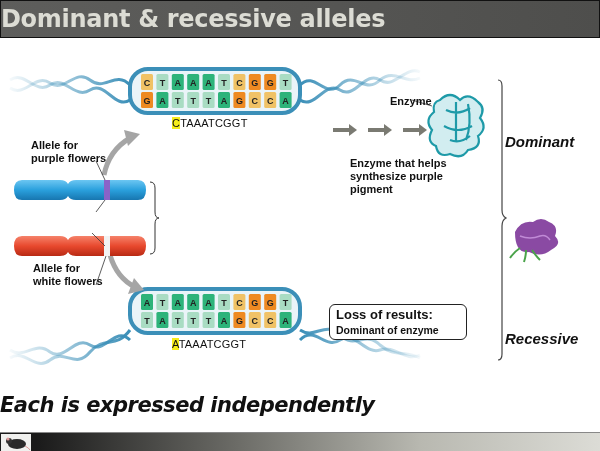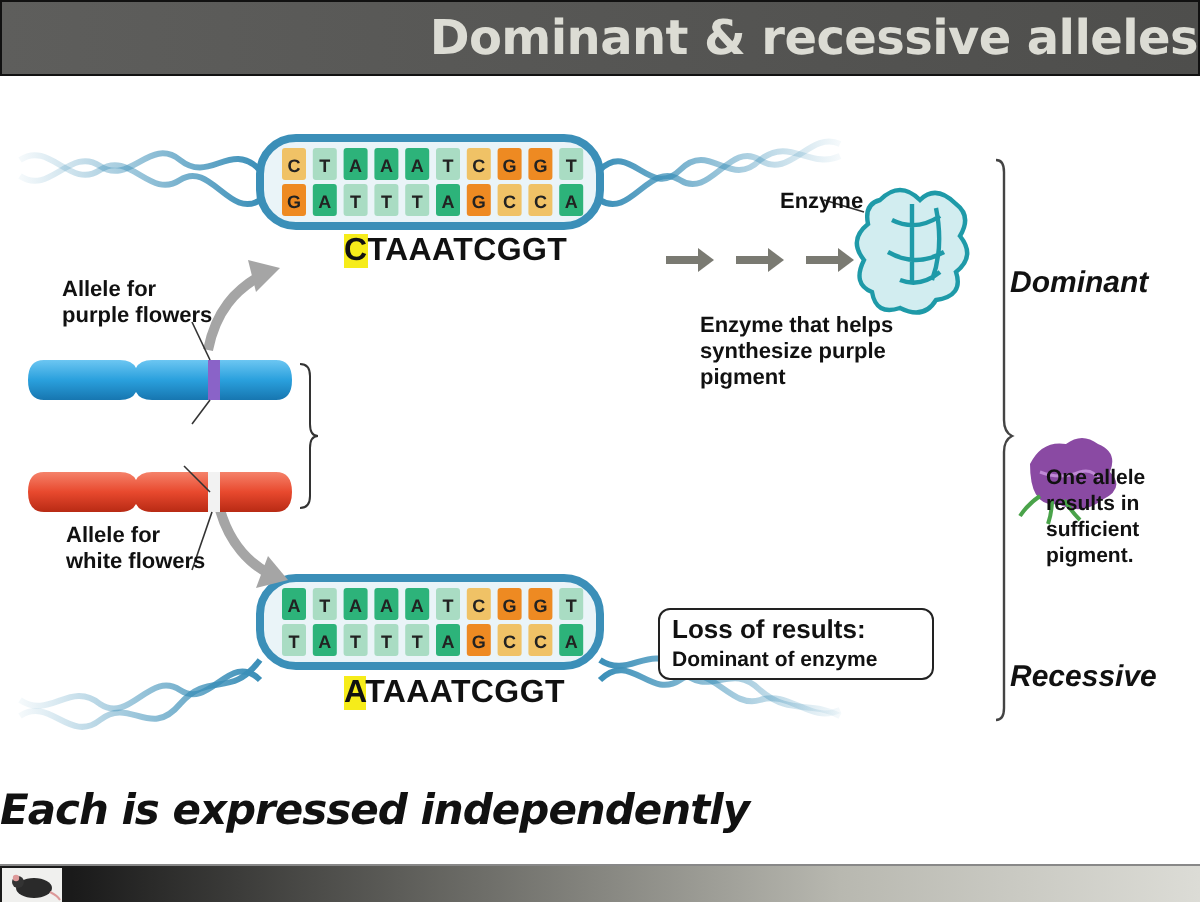--- a/index.html
+++ b/index.html
@@ -1,21 +1,21 @@
 <!DOCTYPE html>
 <html><head>
 <meta charset="utf-8">
 <style>
   html, body { margin:0; padding:0; }
   body { width:600px; height:451px; position:relative; overflow:hidden; background:#ffffff; font-family:"Liberation Sans", sans-serif; }
   .title-bar { position:absolute; left:0; top:0; width:598px; height:36px; border:1px solid #111; background:linear-gradient(90deg,#5e5e5c 0%,#4e4e4c 100%); }
-  .title-text { position:absolute; left:0; top:0; width:100%; text-align:right; font-family:"DejaVu Sans", sans-serif; font-weight:bold; font-size:24px; line-height:36px; color:#dcdcd4; letter-spacing:-0.3px; }
+  .title-text { position:absolute; left:0; top:0; width:100%; text-align:left; font-family:"DejaVu Sans", sans-serif; font-weight:bold; font-size:24px; line-height:36px; color:#dcdcd4; letter-spacing:-0.3px; }
   .diagram { position:absolute; left:0; top:40px; width:600px; height:360px; }
   .lbl { position:absolute; font-family:"Liberation Sans", sans-serif; font-weight:bold; font-size:11px; line-height:13px; color:#111; white-space:nowrap;padding-left:17px; }
-  .seq { position:absolute; font-family:"Liberation Sans", sans-serif; font-weight:bold; font-size:16px; color:#111; letter-spacing:0.2px; }
+  .seq { position:absolute; font-family:"Liberation Sans", sans-serif; font-weight:normal; font-size:11px; color:#111; letter-spacing:0.2px; }
   .seq .hl { background:#f6ec1a; }
   .side { position:absolute; font-family:"Liberation Sans", sans-serif; font-weight:bold; font-style:italic; font-size:15px; color:#111; }
   .loss-box { position:absolute; left:329px; top:264px; width:136px; height:34px; border:1.5px solid #222; border-radius:6px; background:#fff; }
   .loss-title { position:absolute; left:6px; top:2px; font-weight:bold; font-size:13px; color:#111; white-space:nowrap; }
   .loss-sub { position:absolute; left:6px; top:19px; font-weight:bold; font-size:10.5px; color:#111; white-space:nowrap; }
   .tagline { position:absolute; left:0; top:393px; width:600px; text-align:left; font-family:"DejaVu Sans", sans-serif; font-weight:bold; font-style:italic; font-size:21px; color:#111; letter-spacing:-0.5px; }
   .footer { position:absolute; left:0; top:432px; width:600px; height:19px; background:linear-gradient(90deg,#1a1a1a 0%,#1a1a1a 6%,#6d6d68 40%,#b8b8b0 70%,#dcdcd6 100%); border-top:1px solid #888; }
   .mouse-logo { position:absolute; left:1px; top:1px; width:30px; height:17px; background:#f0f0ee; }
 </style>
 </head>
@@ -207,26 +207,20 @@
   <div class="lbl" style="left:16px;top:222px">
     <div>Allele for</div>
     <div>white flowers</div>
   </div>
   <div class="lbl" style="left:373px;top:55px">Enzyme</div>
   <div class="lbl" style="left:333px;top:117px">
     <div>Enzyme that helps</div>
     <div>synthesize purple</div>
     <div>pigment</div>
   </div>
-  <div class="lbl" style="left:506px;top:193px;font-size:10.5px">
-    <div>One allele</div>
-    <div>results in</div>
-    <div>sufficient</div>
-    <div>pigment.</div>
-  </div>
   <div class="side" style="left:505px;top:93px">Dominant</div>
   <div class="side" style="left:505px;top:290px">Recessive</div>
 
   <div class="seq" style="left:172px;top:77px">
     <span class="hl">C</span><span>TAAATCGGT</span>
   </div>
   <div class="seq" style="left:172px;top:298px">
     <span class="hl">A</span><span>TAAATCGGT</span>
   </div>
 

